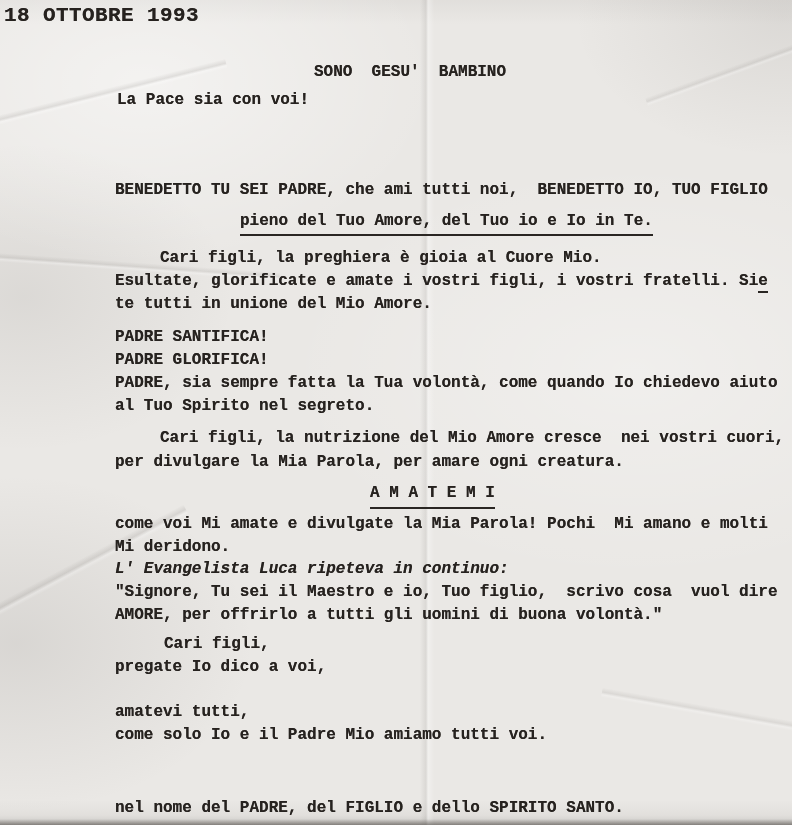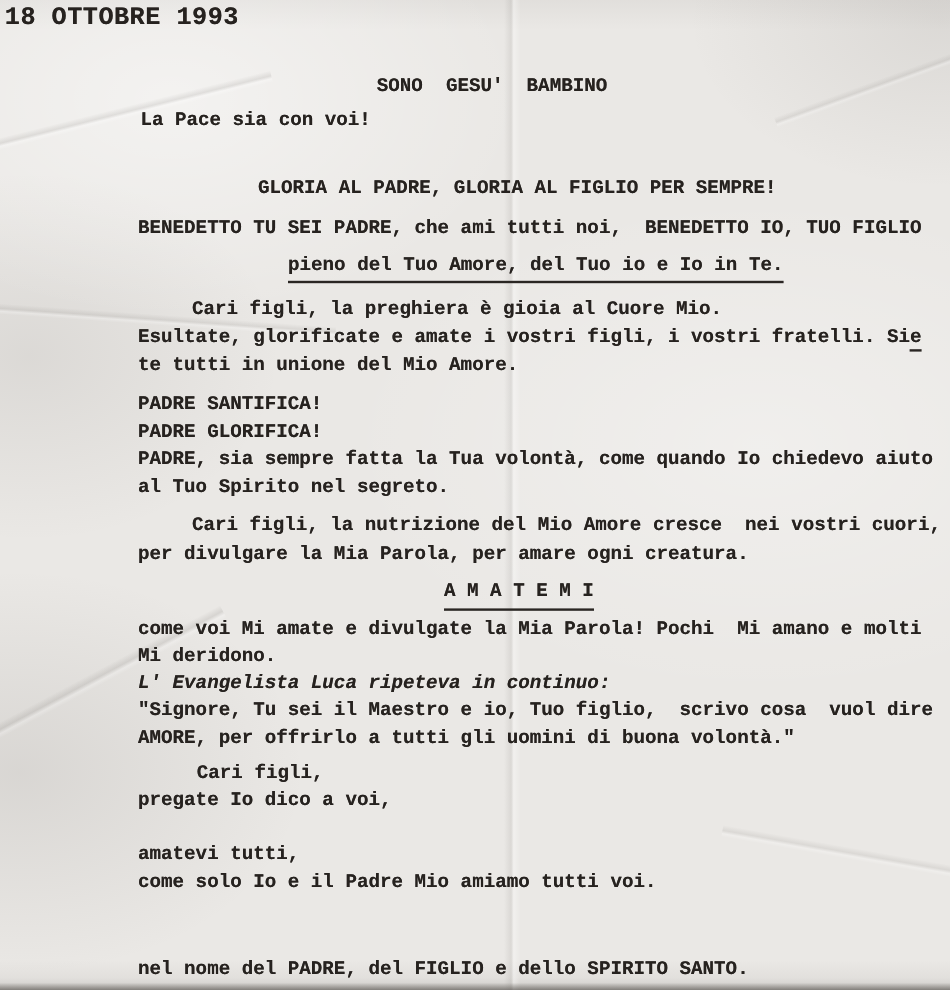--- a/index.html
+++ b/index.html
@@ -95,21 +95,20 @@
   <div class="crease crease-d3"></div>
   <div class="crease crease-d4"></div>
   <div class="crease crease-d5"></div>
 
   <div class="line date-line" style="left:4px; top:6px;">18 OTTOBRE 1993</div>
 
   <div class="line" style="left:314px; top:38px;margin-top:24px;">SONO  GESU'  BAMBINO</div>
 
   <div class="line" style="left:117px; top:90px;">La Pace sia con voi!</div>
 
-  <div class="line" style="left:215px; top:147px;">GLORIA AL PADRE, GLORIA AL FIGLIO PER SEMPRE!</div>
   <div class="line" style="left:115px; top:180px;">BENEDETTO TU SEI PADRE, che ami tutti noi,  BENEDETTO IO, TUO FIGLIO</div>
   <div class="line u-full" style="left:240px; top:211px;">pieno del Tuo Amore, del Tuo io e Io in Te.</div>
 
   <div class="line" style="left:160px; top:248px;">Cari figli, la preghiera è gioia al Cuore Mio.</div>
   <div class="line" style="left:115px; top:271px;"><span>Esultate, glorificate e amate i vostri figli, i vostri fratelli. Si</span><span class="u-char">e</span></div>
   <div class="line" style="left:115px; top:294px;">te tutti in unione del Mio Amore.</div>
 
   <div class="line" style="left:115px; top:327px;">PADRE SANTIFICA!</div>
   <div class="line" style="left:115px; top:350px;">PADRE GLORIFICA!</div>
   <div class="line" style="left:115px; top:373px;">PADRE, sia sempre fatta la Tua volontà, come quando Io chiedevo aiuto</div>

